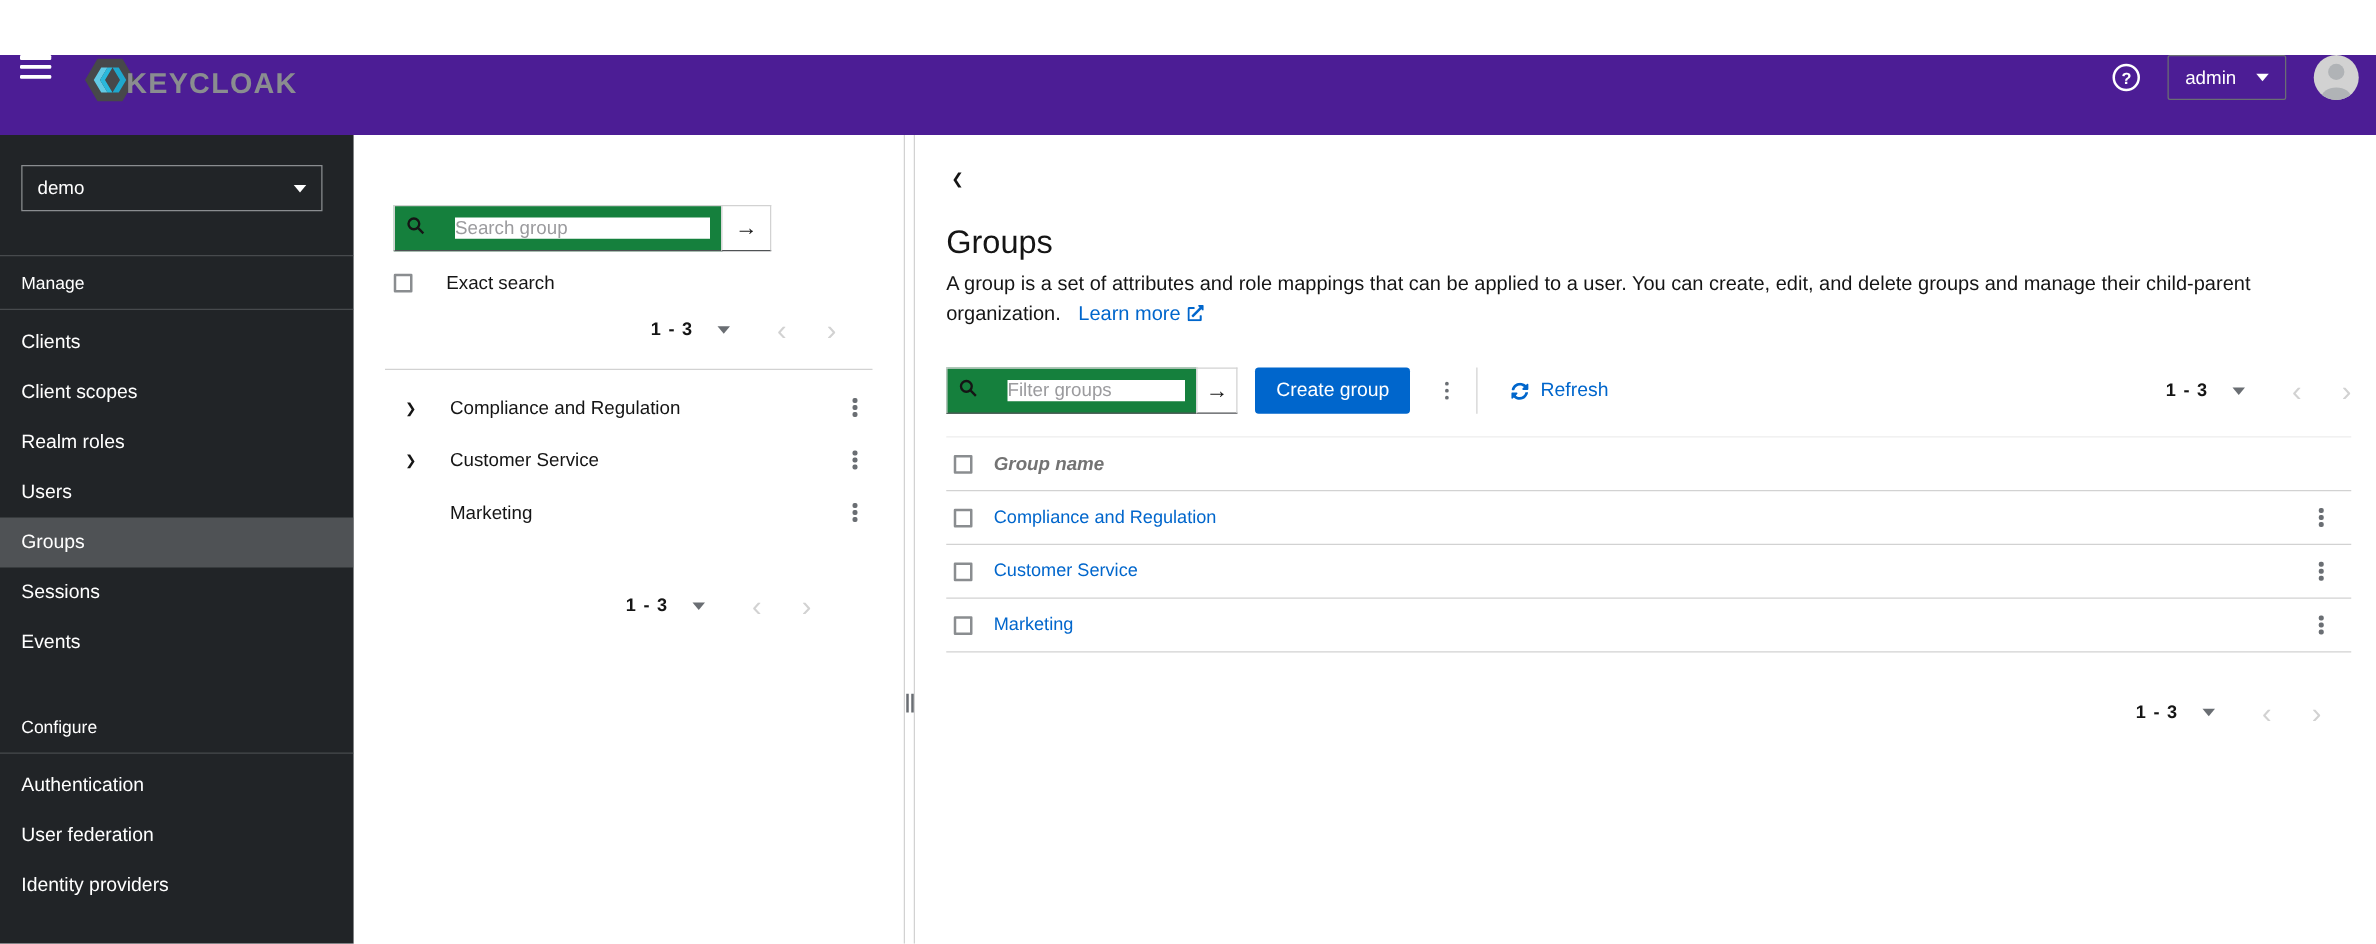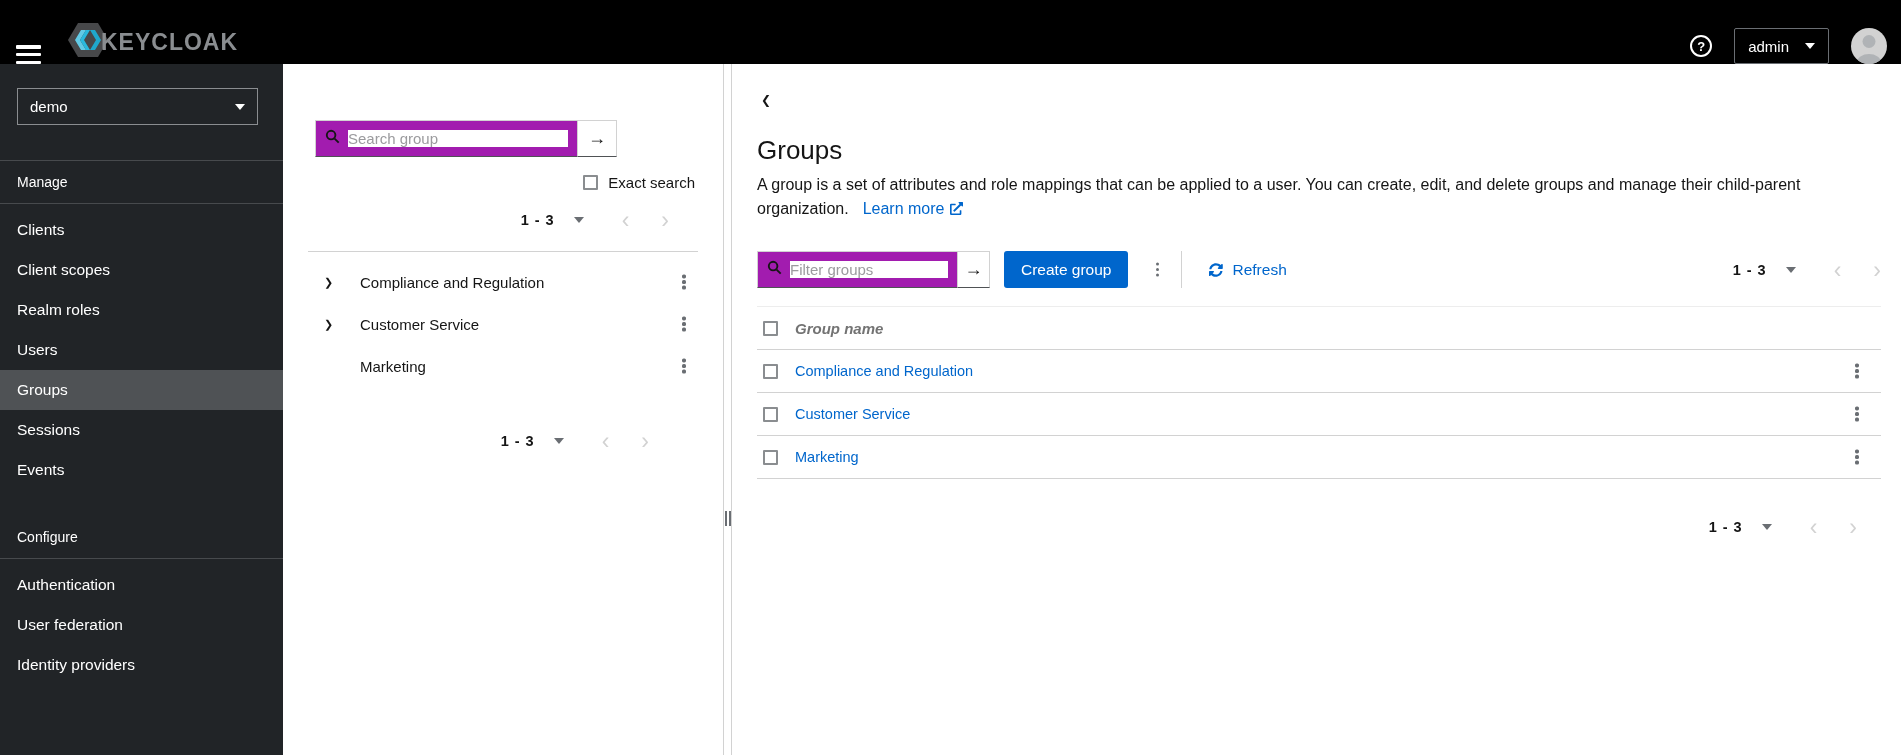--- a/index.html
+++ b/index.html
@@ -4,21 +4,21 @@
 <style>
   * { margin:0; padding:0; box-sizing:border-box; }
   html,body { width:1901px; height:755px; }
   body {
     font-family:"Liberation Sans", sans-serif;
     background:#fff; color:#151515; overflow:hidden;
   }
   .app { width:1901px; height:755px; display:flex; flex-direction:column; }
 
   
-  .masthead { flex:0 0 64px; background:#000000; display:flex; align-items:flex-end; padding:0 14px 0 16px; }
+  .masthead { flex:0 0 64px; background:#4c1d95; display:flex; align-items:flex-start; padding:0 14px 0 16px;margin-top:44px; }
   .hamburger { width:25px; height:19px; display:flex; flex-direction:column; justify-content:space-between; background:none; border:none; cursor:pointer; margin-right:26px; }
   .hamburger span { display:block; height:3.5px; background:#fff; border-radius:1px; }
   .brand { display:flex; align-items:center; text-decoration:none; }
   .brand-text { color:#8a8d90; font-size:23px; font-weight:bold; letter-spacing:1px; margin-left:-8px; }
   .masthead-right { margin-left:auto; display:flex; align-items:center; gap:22px; }
   .help-btn { width:22px; height:22px; border:2px solid #fff; border-radius:50%; background:transparent; color:#fff; font-size:13px; font-weight:bold; display:flex; align-items:center; justify-content:center; cursor:pointer; }
   .user-menu { height:36px; border:1px solid #6a6e73; border-radius:2px; background:transparent; color:#fff; font-size:15px; display:flex; align-items:center; gap:16px; padding:0 13px; cursor:pointer; font-family:inherit; }
   .caret { width:0; height:0; border-left:5px solid transparent; border-right:5px solid transparent; border-top:6px solid currentColor; display:inline-block; }
   .avatar { width:36px; height:36px; border-radius:50%; background:#d2d2d2; position:relative; overflow:hidden; }
   .avatar::before { content:""; position:absolute; top:7px; left:50%; transform:translateX(-50%); width:13px; height:13px; border-radius:50%; background:#b0b3b6; }
@@ -37,25 +37,25 @@
   .nav-list { list-style:none; padding-top:6px; }
   .nav-item { height:40px; line-height:40px; padding-left:17px; font-size:15.5px; color:#fff; cursor:pointer; }
   .nav-item.active { background:#4f5255; }
 
   
   .content { flex:1; display:flex; background:#fff; min-width:0; }
 
   
   .tree-panel { flex:0 0 440px; padding:56px 28px 0 32px; }
   .search-row { display:flex; height:37px; width:302px; }
-  .search-box { flex:1; display:flex; align-items:center; gap:8px; padding:0 9px; border:1px solid #d2d2d2; border-bottom-color:#4f5255; background:#a21caf; }
+  .search-box { flex:1; display:flex; align-items:center; gap:24px; padding:0 9px; border:1px solid #d2d2d2; border-bottom-color:#4f5255; background:#15803d; }
   .search-box input { border:none; outline:none; width:100%; font-size:15px; color:#151515; font-family:inherit; }
   .search-box input::placeholder { color:#9b9b9e; }
   .search-arrow-btn { width:40px; border:1px solid #d2d2d2; border-left:1px solid #d2d2d2; border-bottom-color:#4f5255; background:#fff; font-size:18px; color:#151515; cursor:pointer; display:flex; align-items:center; justify-content:center; margin-left:-1px; font-family:inherit; }
-  .exact-row { margin-top:17px; display:flex; align-items:center; gap:10px; font-size:15px; cursor:pointer;justify-content:flex-end; }
+  .exact-row { margin-top:17px; display:flex; align-items:center; gap:27px; font-size:15px; cursor:pointer; }
   input[type="checkbox"] { appearance:none; -webkit-appearance:none; width:15px; height:15px; border:2px solid #8a8d90; border-radius:1px; background:#fff; cursor:pointer; flex:0 0 15px; }
 
   
   .pager { display:flex; align-items:center; justify-content:flex-end; height:36px; font-size:14.5px; }
   .pager .range-toggle { display:flex; align-items:center; background:none; border:none; cursor:pointer; font-family:inherit; font-size:14.5px; color:#151515; }
   .pager .range { font-weight:bold; letter-spacing:1px; }
   .pager .pg-caret { margin-left:19px; color:#6a6e73; }
   .pager .pg-btn { background:none; border:none; font-size:23px; line-height:20px; color:#d2d2d2; cursor:default; font-family:inherit; }
   .pager .pg-btn.prev { margin-left:38px; }
   .pager .pg-btn.next { margin-left:32px; }

